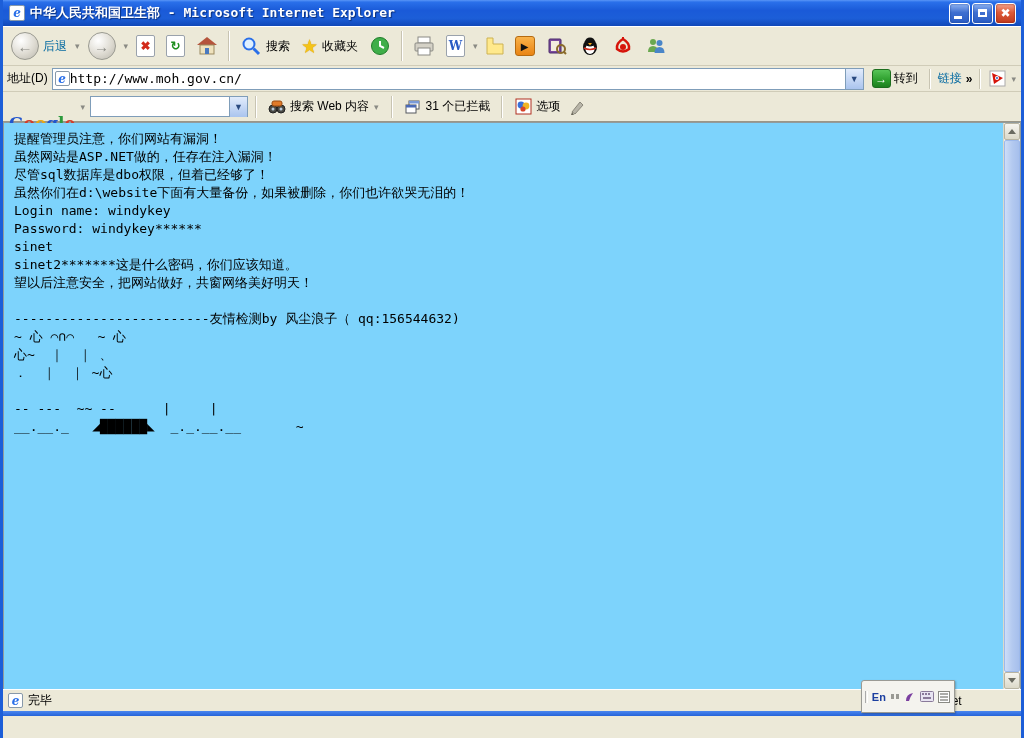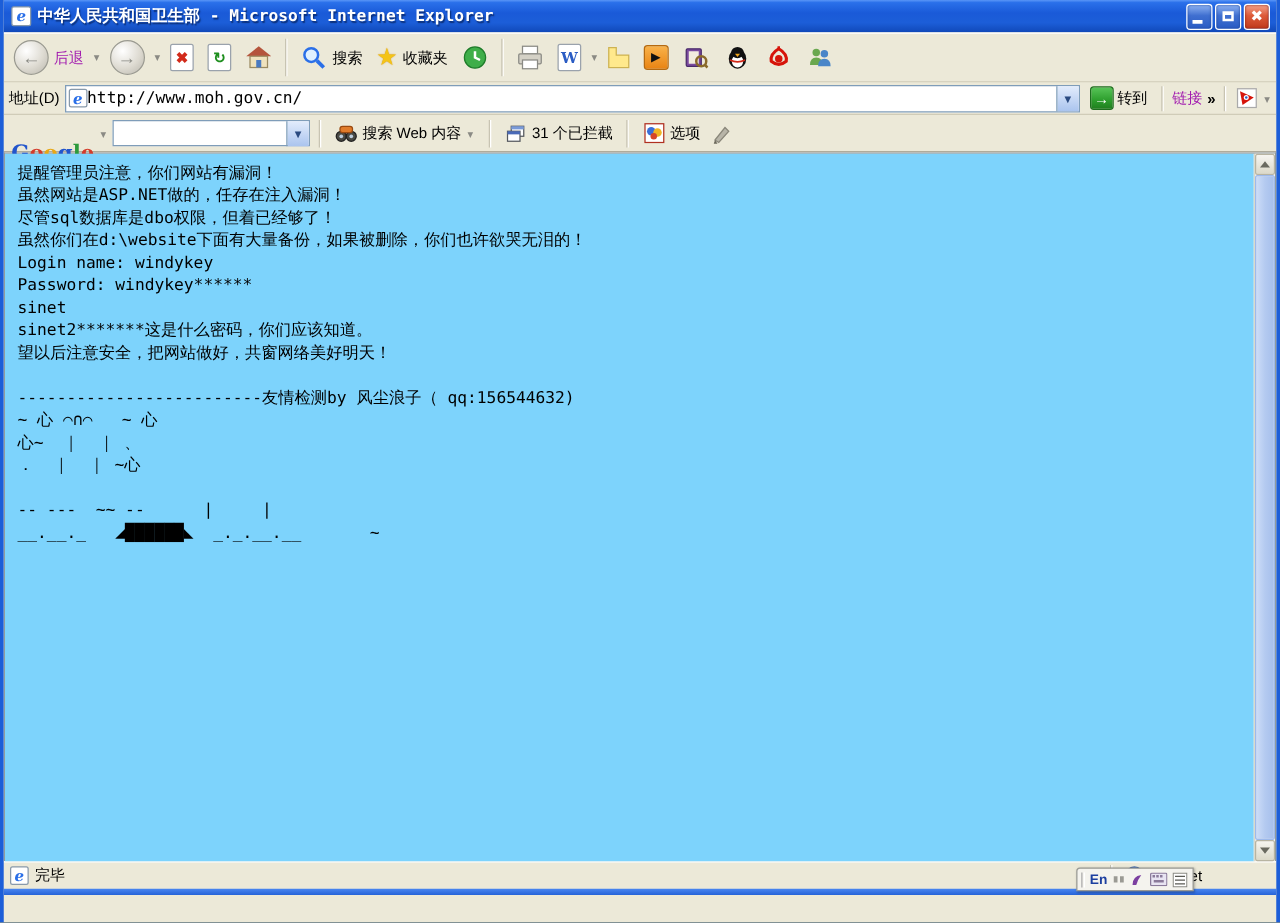--- a/index.html
+++ b/index.html
@@ -32,21 +32,21 @@
     grid-template-columns:7px 7px;grid-template-rows:7px 7px;gap:1px;align-content:center;}
   .winflag i{display:block;}
   .wf-r{background:#e43b2c;}.wf-g{background:#7cb82f;}.wf-b{background:#2d6fe0;}.wf-y{background:#f4b400;}
   
   .toolbar{height:40px;display:flex;align-items:center;gap:3px;background:#ece9d8;
     border-top:1px solid #fff;border-bottom:1px solid #d0ccb8;padding:0 4px;}
   .tbbtn{display:flex;align-items:center;gap:4px;padding:2px 4px;border-radius:3px;}
   .navcircle{width:28px;height:28px;border-radius:50%;border:1px solid #9a9a91;
     background:radial-gradient(circle at 35% 30%,#ffffff,#dedbd2 55%,#b9b6ac);
     display:flex;align-items:center;justify-content:center;color:#8a8a84;font-size:15px;font-weight:bold;}
-  .graylabel{color:#a21caf;}
+  .graylabel{color:#0369a1;}
   .ddarrow{color:#8a8a84;font-size:9px;padding:0 1px;}
   .docicon{width:19px;height:22px;background:#fff;border:1px solid #9aa2ac;border-radius:2px;
     display:flex;align-items:center;justify-content:center;font-weight:bold;}
   .sep{width:2px;height:30px;margin:0 3px;border-left:1px solid #c8c4b2;border-right:1px solid #fff;}
   .star{font-size:19px;color:#f4c418;text-shadow:0 0 1px #c8860a;line-height:1;}
   .sticky{width:18px;height:18px;}
   .mediabtn{width:20px;height:20px;border-radius:3px;background:linear-gradient(180deg,#f9b24a,#e98413);
     border:1px solid #b56a10;display:flex;align-items:center;justify-content:center;color:#111;font-size:10px;}
   
   .addrbar{height:26px;display:flex;align-items:center;background:#ece9d8;border-bottom:1px solid #d0ccb8;
@@ -81,21 +81,21 @@
     border:1px solid #9db9eb;border-radius:2px;}
   
   .statusbar{height:22px;display:flex;align-items:center;background:#ece9d8;border-top:1px solid #fff;
     padding:0 2px;font-size:12px;}
   .statleft{flex:1;display:flex;align-items:center;gap:5px;padding-left:3px;
     border-right:1px solid #c8c4b2;height:18px;}
   .statright{width:130px;display:flex;align-items:center;gap:5px;padding-left:8px;height:18px;
     border-left:1px solid #fff;}
   .bottomstrip{height:5px;background:linear-gradient(180deg,#4a86f0,#2563d8);}
   
-  .langbar{position:absolute;right:66px;bottom:25px;height:19px;width:94px;background:#f4f3ee;
+  .langbar{position:absolute;right:66px;bottom:25px;height:33px;width:94px;background:#f4f3ee;
     border:1px solid #9a9a94;border-radius:3px 0 0 0;box-shadow:1px 1px 2px rgba(0,0,0,.25);
     display:flex;align-items:center;gap:4px;padding:0 4px 0 3px;}
   .langgrip{width:3px;height:12px;border-left:1px solid #aaa;border-right:1px solid #fff;}
   .langEn{color:#1c3fa0;font:bold 11px "Liberation Sans",sans-serif;}
   .icon16{width:18px;height:18px;display:inline-flex;align-items:center;justify-content:center;}
   .icon20{width:22px;height:22px;display:inline-flex;align-items:center;justify-content:center;}
 </style>
 </head>
 <body>
 

